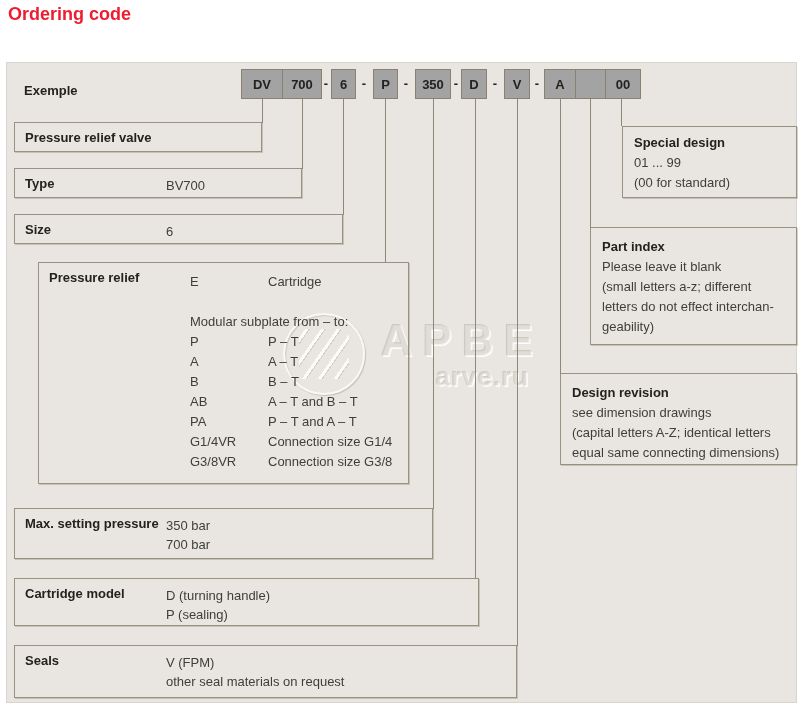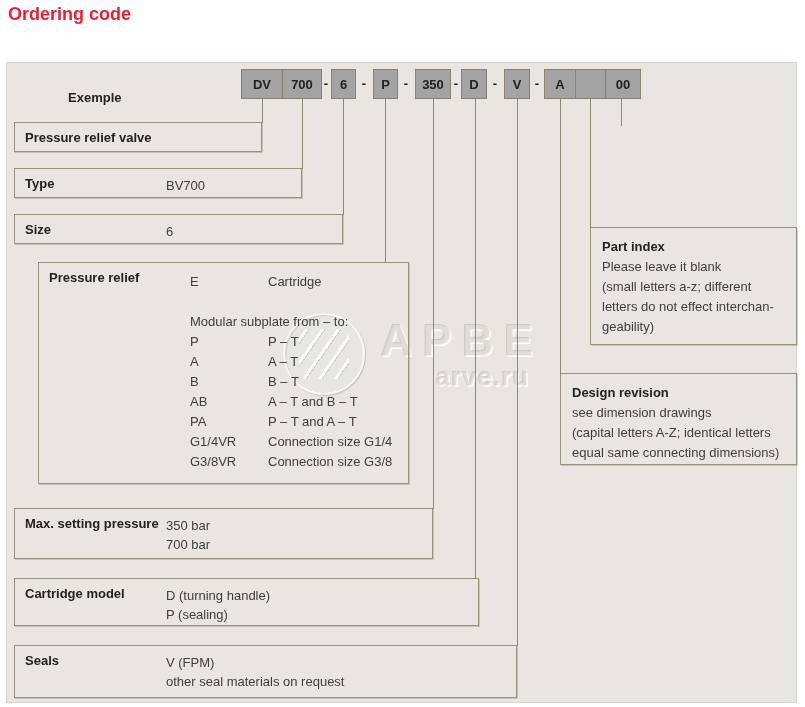--- a/index.html
+++ b/index.html
@@ -80,21 +80,21 @@
   <div class="title">Ordering code</div>
 
   <div class="panel"></div>
 
   <div class="wm wm-circle">
       <div class="stripes"></div>
     </div>
   <div class="wm wm-big">АРВЕ</div>
   <div class="wm wm-small">arve.ru</div>
 
-  <div class="abs example-label" style="left:24px;top:90px;margin-left:44px;">Exemple</div>
+  <div class="abs example-label" style="left:24px;top:83px;">Exemple</div>
 
   <div class="code-box" style="left:241px;width:42px;">DV</div>
   <div class="code-box" style="left:282px;width:40px;">700</div>
   <div class="code-box" style="left:331px;width:25px;">6</div>
   <div class="code-box" style="left:373px;width:25px;">P</div>
   <div class="code-box" style="left:415px;width:36px;">350</div>
   <div class="code-box" style="left:461px;width:26px;">D</div>
   <div class="code-box" style="left:504px;width:26px;">V</div>
   <div class="code-box" style="left:544px;width:32px;">A</div>
   <div class="code-box" style="left:575px;width:31px;"></div>
@@ -169,20 +169,27 @@
   </div>
 
   <div class="callout" style="left:14px;top:645px;width:503px;height:53px;">
     <div class="label">Seals</div>
     <div class="vals">
       <div class="vrow">V (FPM)</div>
       <div class="vrow">other seal materials on request</div>
     </div>
   </div>
 
+  <div class="callout" style="left:622px;top:126px;width:175px;height:72px;">
+    <div class="rc-lines">
+      <div class="rline rtitle">Special design</div>
+      <div class="rline">01 ... 99</div>
+      <div class="rline">(00 for standard)</div>
+    </div>
+  </div>
 
   <div class="callout" style="left:590px;top:227px;width:207px;height:118px;">
     <div class="rc-lines" style="top:9px;">
       <div class="rline rtitle">Part index</div>
       <div class="rline">Please leave it blank</div>
       <div class="rline">(small letters a-z; different</div>
       <div class="rline">letters do not effect interchan-</div>
       <div class="rline">geability)</div>
     </div>
   </div>

